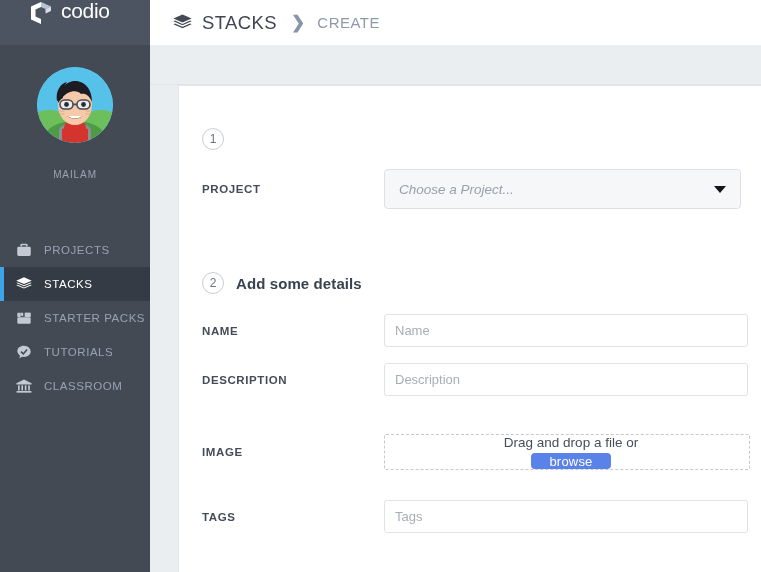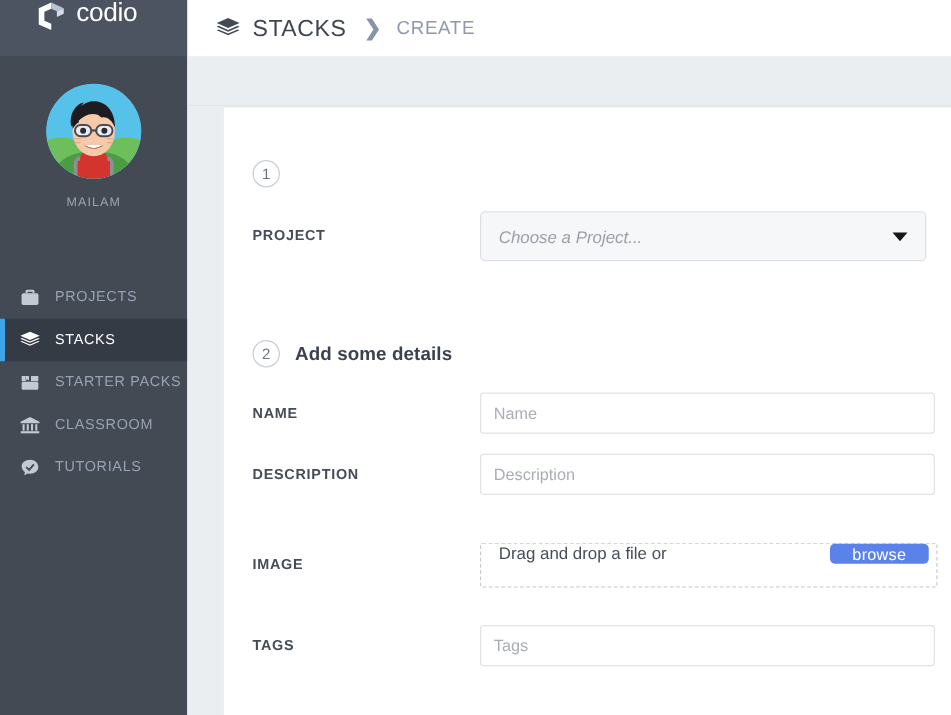--- a/index.html
+++ b/index.html
@@ -27,21 +27,21 @@
   .logo-mark { width: 26px; height: 26px; flex: 0 0 26px; margin-right: 7px; }
   .logo-text {
     color: #ffffff;
     font-size: 21px;
     letter-spacing: -0.3px;
     font-weight: 400;
     line-height: 1;
   }
   .profile {
     padding-top: 22px;
-    display: flex; flex-direction: column; align-items: center;
+    display: flex; flex-direction: column; align-items: center; gap: 12px;
   }
   .avatar {
     width: 76px; height: 76px; border-radius: 50%;
     overflow: hidden; position: relative;
     background: #5ec4e8;
   }
   .avatar svg { display: block; }
   .username {
     margin-top: 14px;
     color: #9aa4b1;
@@ -187,23 +187,24 @@
     font-size: 13px;
     color: #3a4250;
     outline: none;
   }
   .text-input::placeholder { color: #a9adb4; }
 
   .dropzone {
     height: 36px;
     border: 1px dashed #c4c9d0;
     border-radius: 2px;
-    display: flex; align-items: flex-start;
+    display: flex; align-items: center;
     padding: 0 6px 0 14px;
     cursor: pointer;
+    flex-direction: column;
   }
   .dropzone-text {
     flex: 1 1 auto;
     color: #474e59;
     font-size: 13.5px;
   }
   .browse-btn {
     background: #5b82e8;
     color: #ffffff;
     border: none;
@@ -304,39 +305,39 @@
             <rect x="2.6" y="4.2" width="3.5" height="4.6"></rect>
             <rect x="10.9" y="4.2" width="6.5" height="4.6"></rect>
           </svg>
         </span>
         <span class="nav-label">STARTER PACKS</span>
       </div>
 
       <div class="nav-item">
         <span class="nav-icon">
           <svg viewBox="0 0 20 20" width="18" height="18">
+            <path d="M10 3 C5.6 3 2.6 5.6 2.6 9 c0 2 1.1 3.7 2.9 4.9 l-0.6 3 3.1-1.6 c0.6 0.1 1.3 0.2 2 0.2 c4.4 0 7.4-2.6 7.4-6 S14.4 3 10 3 Z"></path>
+            <path d="M12.8 6.6 l-3.6 4.2 l-2-1.8 l-1.2 1.3 l3.3 3 l4.8-5.6 Z" fill="#434a54"></path>
+          </svg>
+        </span>
+        <span class="nav-label">TUTORIALS</span>
+      </div>
+
+      <div class="nav-item">
+        <span class="nav-icon">
+          <svg viewBox="0 0 20 20" width="18" height="18">
             <path d="M10 2.8 L18.4 7 v1.4 H1.6 V7 Z"></path>
             <rect x="3.4" y="9.3" width="1.8" height="5.6"></rect>
             <rect x="7.1" y="9.3" width="1.8" height="5.6"></rect>
             <rect x="10.9" y="9.3" width="1.8" height="5.6"></rect>
             <rect x="14.7" y="9.3" width="1.8" height="5.6"></rect>
             <rect x="1.8" y="15.5" width="16.4" height="1.9"></rect>
           </svg>
         </span>
         <span class="nav-label">CLASSROOM</span>
-      </div>
-
-      <div class="nav-item">
-        <span class="nav-icon">
-          <svg viewBox="0 0 20 20" width="18" height="18">
-            <path d="M10 3 C5.6 3 2.6 5.6 2.6 9 c0 2 1.1 3.7 2.9 4.9 l-0.6 3 3.1-1.6 c0.6 0.1 1.3 0.2 2 0.2 c4.4 0 7.4-2.6 7.4-6 S14.4 3 10 3 Z"></path>
-            <path d="M12.8 6.6 l-3.6 4.2 l-2-1.8 l-1.2 1.3 l3.3 3 l4.8-5.6 Z" fill="#434a54"></path>
-          </svg>
-        </span>
-        <span class="nav-label">TUTORIALS</span>
       </div>
 
     </nav>
   </aside>
 
   <section class="main">
 
     <header class="topbar">
       <span class="crumb-icon">
         <svg viewBox="0 0 21 21" width="21" height="21">

